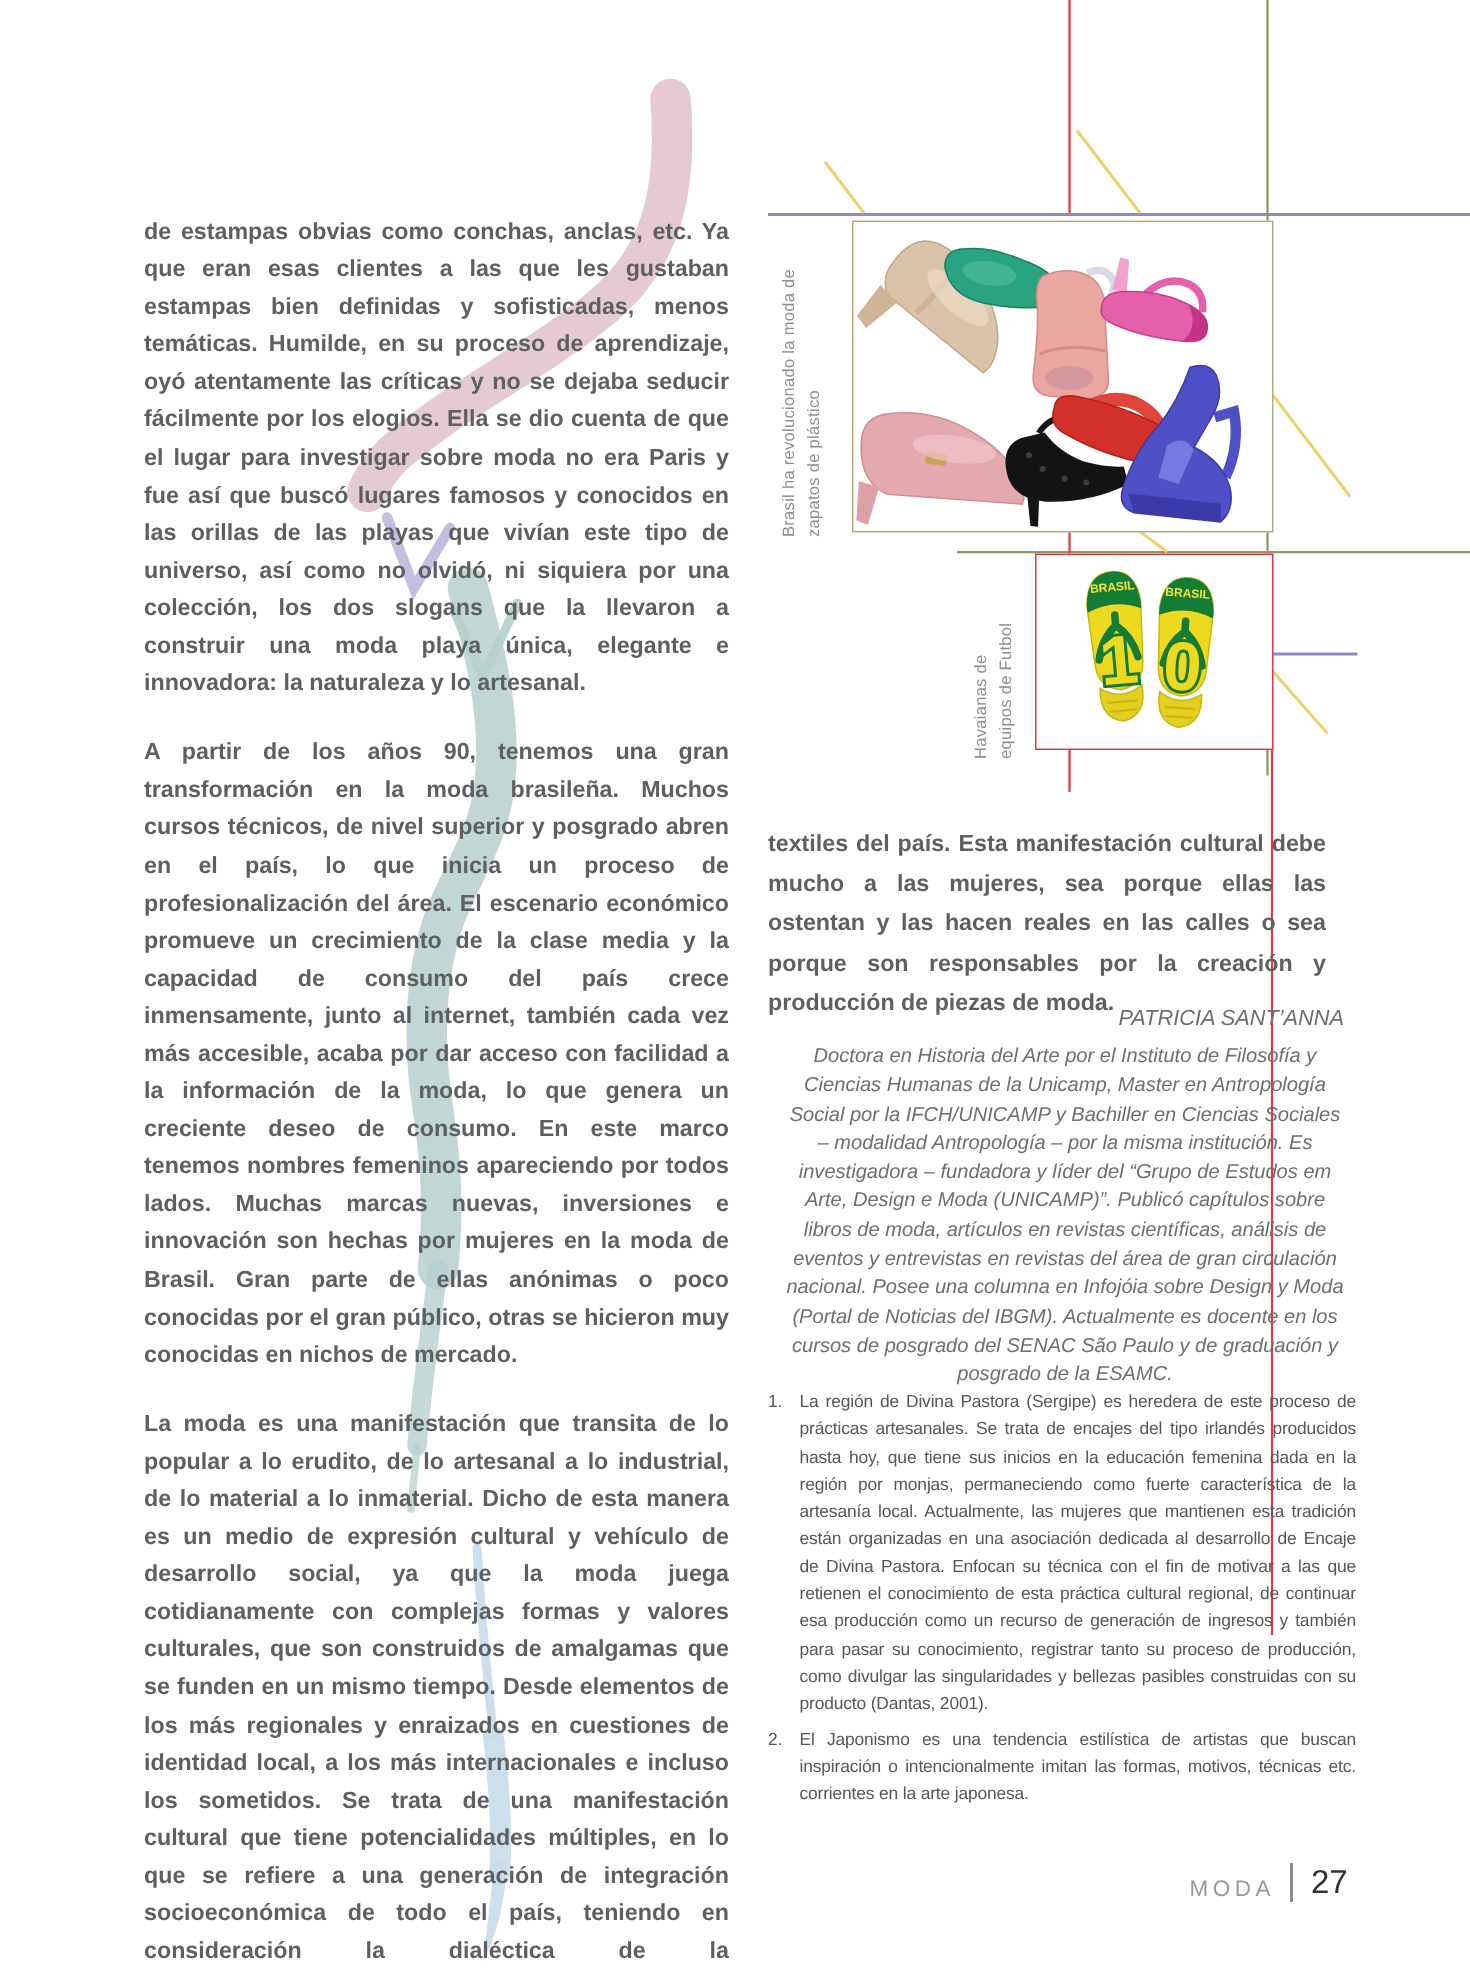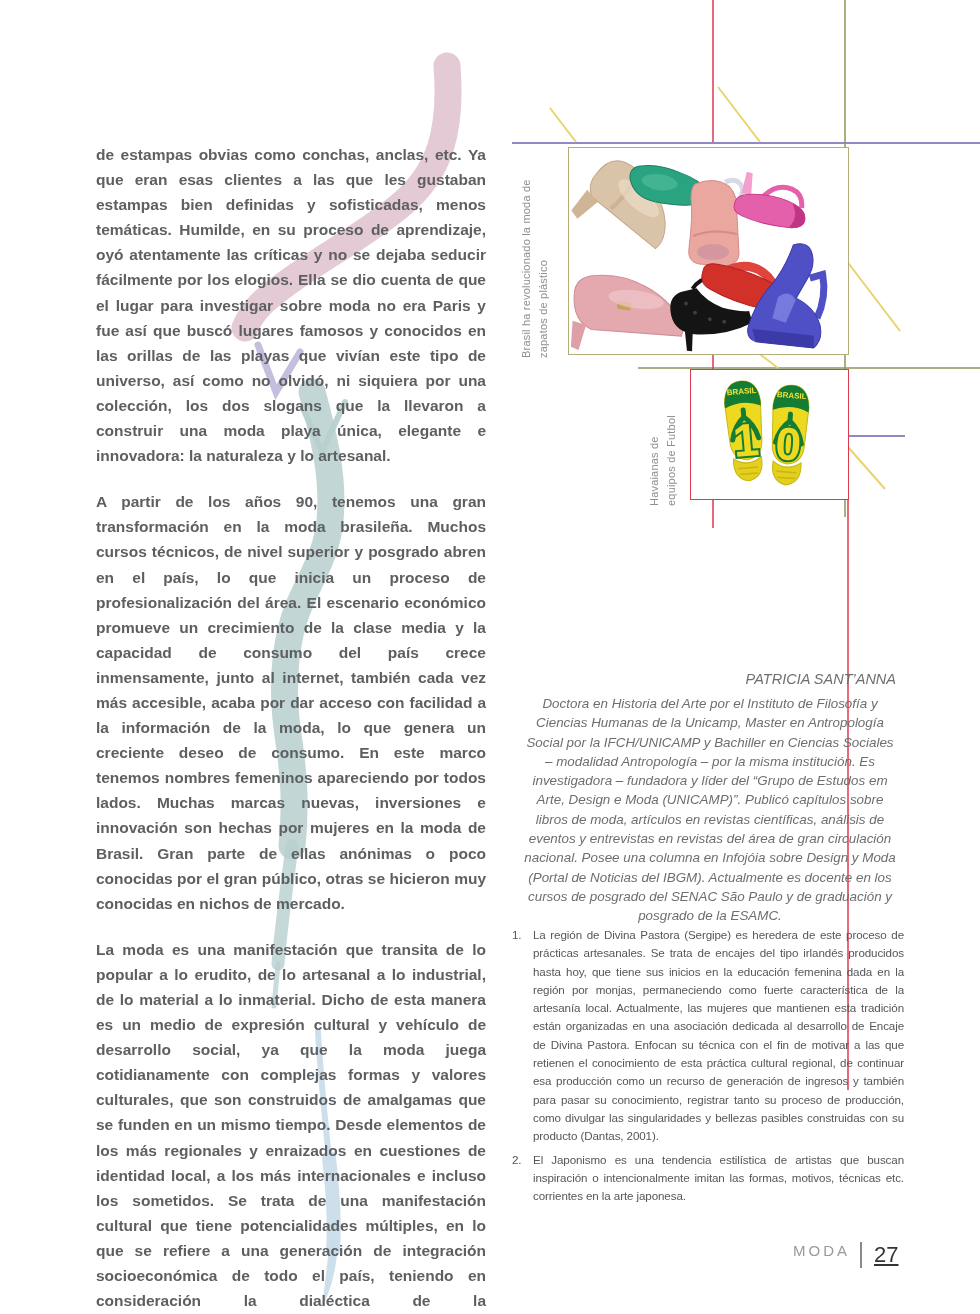--- a/index.html
+++ b/index.html
@@ -25,24 +25,24 @@
   .refs{left:512px;top:926px;width:392px;}
   .refs-heading{font-size:15px;font-weight:bold;color:#93275c;letter-spacing:-0.2px;margin-bottom:13px;}
   .ref-item{position:relative;padding-left:21px;font-size:11.6px;line-height:18.3px;
     text-align:justify;color:#55565a;letter-spacing:-0.1px;margin-bottom:5px;}
   .ref-num{position:absolute;left:0;top:0;}
   .vcap{position:absolute;z-index:3;writing-mode:vertical-rl;transform:rotate(180deg);
     font-size:11px;line-height:17px;color:#8f8f90;letter-spacing:0.2px;}
   .vcap div{white-space:nowrap;}
   .vcap1{left:518px;top:192px;height:166px;}
   .vcap2{left:646px;top:418px;height:88px;}
-  .footer{position:absolute;left:793px;top:1242px;z-index:3;display:flex;align-items:flex-start;}
+  .footer{position:absolute;left:793px;top:1242px;z-index:3;display:flex;align-items:flex-end;}
   .footer .section{font-size:15px;letter-spacing:3px;color:#9a9a9a;}
   .footer .divider{width:2px;height:26px;background:#8a8a8a;margin:0 12px 0 10px;}
-  .footer .pagenum{font-size:22px;color:#333336;text-decoration:underline;}
+  .footer .pagenum{font-size:22px;color:#333336;}
 </style>
 </head>
 <body>
 
 <div class="page">
 
   <svg class="layer ribbons" width="980" height="1314" viewBox="0 0 980 1314">
     <path d="M447,66 C452,130 440,172 402,204 C360,240 305,265 262,303 C254,311 249,318 245,328" fill="none" stroke="#dec1cc" stroke-width="27" stroke-linecap="round" opacity="0.85"></path>
     <path d="M258,345 L276,392 L300,352" fill="none" stroke="#b6aed6" stroke-width="7" stroke-linecap="round" opacity="0.8"></path>
     <path d="M303,408 L322,452 L345,402" fill="none" stroke="#a9cac6" stroke-width="6" stroke-linecap="round" opacity="0.8"></path>
@@ -163,20 +163,23 @@
     <div>Havaianas de</div>
     <div>equipos de Futbol</div>
   </div>
 
   <div class="col col-left">
     <p>de estampas obvias como conchas, anclas, etc. Ya que eran esas clientes a las que les gustaban estampas bien definidas y sofisticadas, menos temáticas. Humilde, en su proceso de aprendizaje, oyó atentamente las críticas y no se dejaba seducir fácilmente por los elogios. Ella se dio cuenta de que el lugar para investigar sobre moda no era Paris y fue así que buscó lugares famosos y conocidos en las orillas de las playas que vivían este tipo de universo, así como no olvidó, ni siquiera por una colección, los dos slogans que la llevaron a construir una moda playa única, elegante e innovadora: la naturaleza y lo artesanal.</p>
     <p>A partir de los años 90, tenemos una gran transformación en la moda brasileña. Muchos cursos técnicos, de nivel superior y posgrado abren en el país, lo que inicia un proceso de profesionalización del área. El escenario económico promueve un crecimiento de la clase media y la capacidad de consumo del país crece inmensamente, junto al internet, también cada vez más accesible, acaba por dar acceso con facilidad a la información de la moda, lo que genera un creciente deseo de consumo. En este marco tenemos nombres femeninos apareciendo por todos lados. Muchas marcas nuevas, inversiones e innovación son hechas por mujeres en la moda de Brasil. Gran parte de ellas anónimas o poco conocidas por el gran público, otras se hicieron muy conocidas en  nichos de mercado.</p>
     <p>La moda es una manifestación que transita de lo popular a lo erudito, de lo artesanal a lo industrial, de lo material a lo inmaterial. Dicho de esta manera es un medio de expresión cultural y vehículo de desarrollo social, ya que la moda juega cotidianamente con complejas formas y valores culturales, que son construidos de amalgamas que se funden en un mismo tiempo. Desde elementos de los más regionales y enraizados en cuestiones de identidad local, a los más internacionales e incluso los sometidos. Se trata de una manifestación cultural que tiene potencialidades múltiples, en lo que se refiere a una generación de integración socioeconómica de todo  el país, teniendo en consideración la dialéctica de la diversidad/identidad como motor de las síntesis simbólicas y estéticas que orientan, fomentan y crean las sensibilidades culturales brasileñas. No importa si las mujeres entran por la puerta principal de un gran taller de Alta Costura, o a través de las puertas de servicio de las industrias de confección y</p>
   </div>
 
+  <div class="col cont-para">
+    <p>textiles del país. Esta manifestación cultural debe mucho a las mujeres, sea porque ellas las ostentan y las hacen reales en las calles o sea porque son responsables por la creación y producción de piezas de moda.</p>
+  </div>
 
   <div class="col bio">
     <div class="bio-name">PATRICIA SANT’ANNA</div>
     <div class="bio-text">Doctora en Historia del Arte por el Instituto de Filosofía y Ciencias Humanas de la Unicamp, Master en Antropología Social por la IFCH/UNICAMP y Bachiller en Ciencias Sociales – modalidad Antropología – por la misma institución. Es investigadora – fundadora y líder del “Grupo de Estudos em Arte, Design e Moda (UNICAMP)”. Publicó capítulos sobre libros de moda, artículos en revistas científicas, análisis de eventos y entrevistas en revistas del área de gran circulación nacional. Posee una columna en Infojóia sobre Design y Moda (Portal de Noticias del IBGM). Actualmente es docente en los cursos de posgrado del SENAC São Paulo y de graduación y posgrado de la ESAMC.</div>
   </div>
 
   <div class="col refs">
     <div class="ref-item">
       <span class="ref-num">1.</span>
       <span>La región de Divina Pastora (Sergipe) es heredera de este proceso de prácticas artesanales. Se trata de encajes del tipo irlandés producidos hasta hoy, que tiene sus inicios en la educación femenina dada en la región por monjas, permaneciendo como fuerte característica de la artesanía local. Actualmente, las mujeres que mantienen esta tradición están organizadas en una asociación dedicada al desarrollo de Encaje de Divina Pastora. Enfocan su técnica con el fin de motivar a las que retienen el conocimiento de esta práctica cultural regional, de continuar esa producción como un recurso de generación de ingresos y también para pasar su conocimiento, registrar tanto su proceso de producción, como divulgar las singularidades y bellezas pasibles construidas con su producto (Dantas, 2001).</span>

